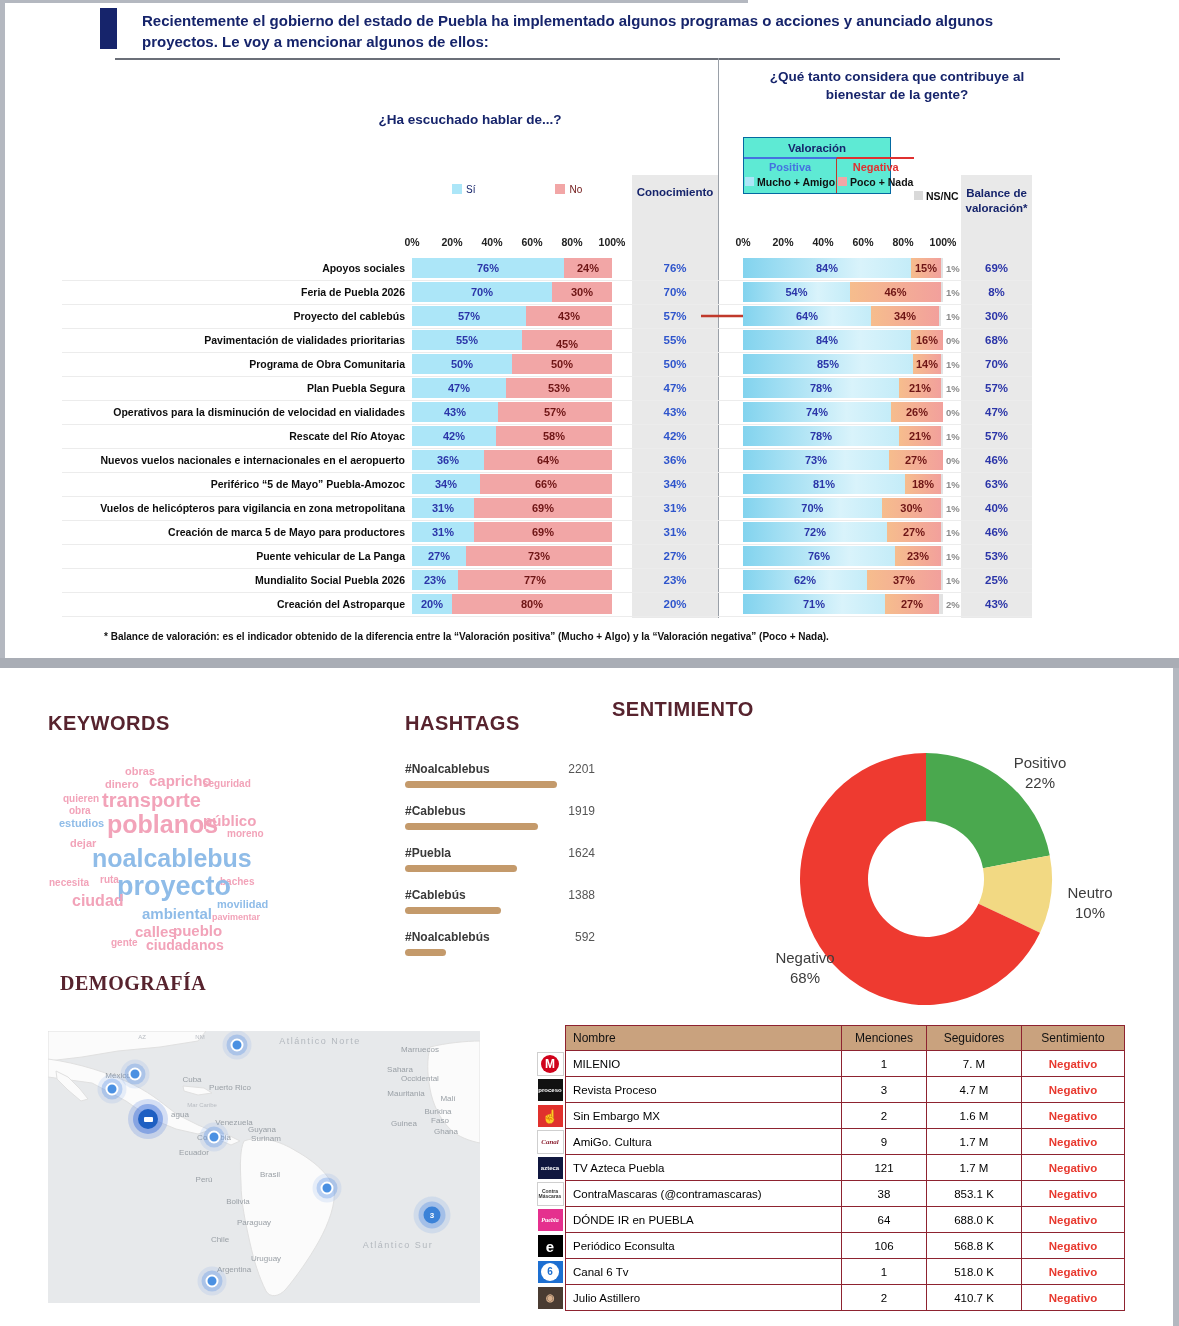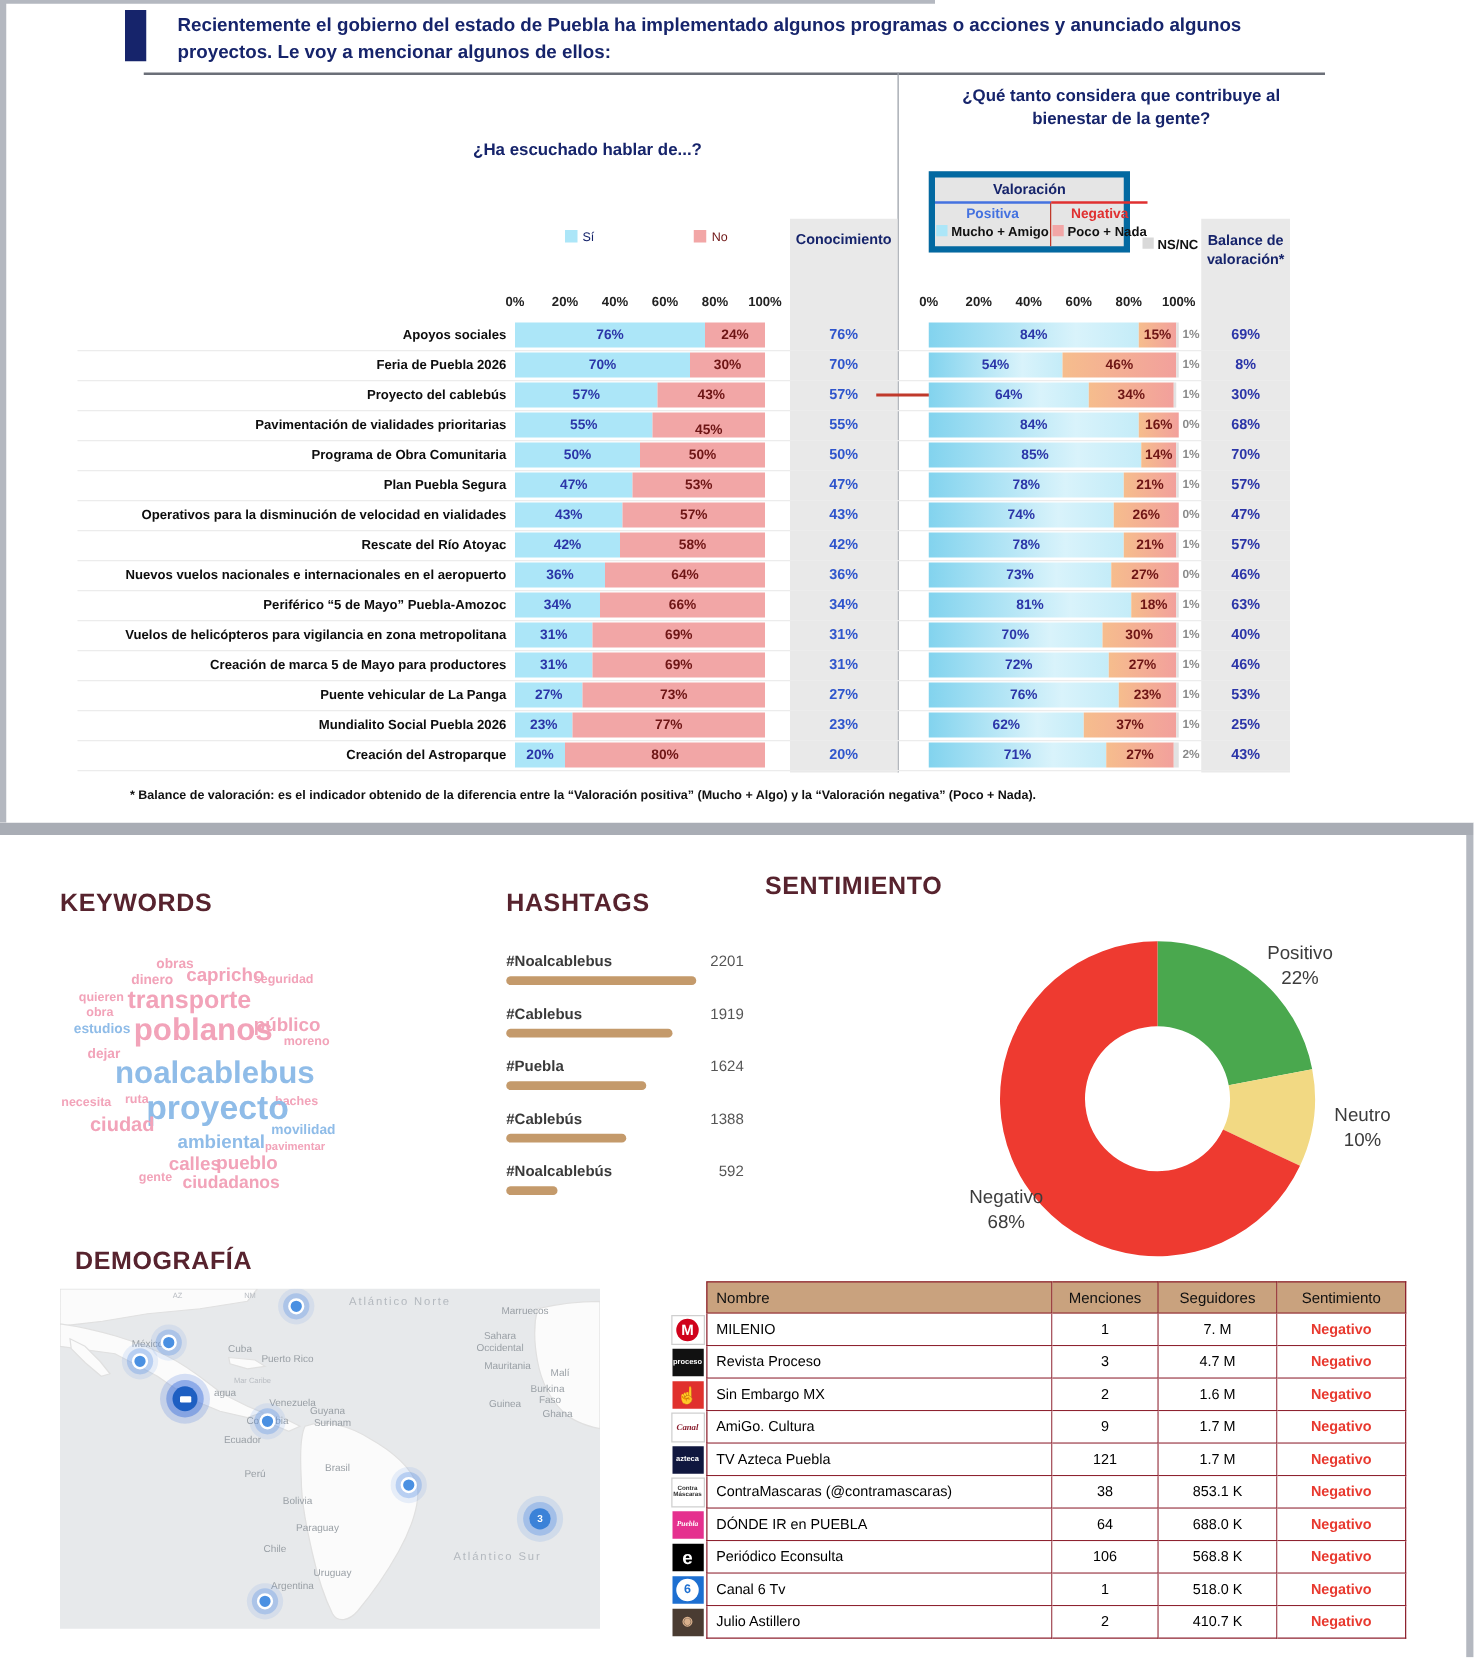--- a/index.html
+++ b/index.html
@@ -19,21 +19,21 @@
            font-weight:bold;font-size:13.5px;line-height:1.35;}
   .vert-divider{position:absolute;left:718px;top:58px;width:1px;height:560px;background:#9aa0a8;}
   .col-con,.col-bal{position:absolute;top:175px;height:443px;background:#e9e9e9;text-align:center;
                     color:#16246b;font-weight:bold;font-size:11.5px;box-sizing:border-box;padding-top:11px;}
   .col-con{left:632px;width:86px;}
   .col-bal{left:961px;width:71px;line-height:1.3;}
   .legend-sino{position:absolute;top:184px;left:452px;display:flex;gap:80px;font-size:10px;font-weight:normal;}
   .legend-sino .sw{display:inline-block;width:10px;height:10px;margin-right:4px;vertical-align:-1px;}
   .si-txt{color:#16246b;} .no-txt{color:#6e1515;}
   .sw-si{background:#ace6f8;} .sw-no{background:#f2a6a6;} .sw-ns{background:#d9d9d9;}
-  .val-box{position:absolute;left:743px;top:137px;width:161px;border:5px solid #0369a1;background:#e5e5e5;box-sizing:border-box;}
+  .val-box{position:absolute;left:743px;top:137px;width:148px;border:1px solid #0369a1;background:#5eead4;box-sizing:border-box;}
   .val-head{text-align:center;color:#16246b;font-weight:bold;font-size:11.5px;padding:4px 0 3px;}
   .val-cols{display:flex;}
   .val-pos,.val-neg{flex:1;text-align:center;padding:2px 1px 5px;box-sizing:border-box;}
   .val-pos{border-top:2px solid #4472e0;border-right:1px solid #c0392b;}
   .val-neg{border-top:2px solid #e03030;}
   .val-pos-title{color:#4472e0;font-weight:bold;font-size:11px;margin-bottom:3px;}
   .val-neg-title{color:#e03030;font-weight:bold;font-size:11px;margin-bottom:3px;}
   .val-item{font-size:10.5px;font-weight:bold;color:#111;white-space:nowrap;}
   .legend-ns{position:absolute;left:914px;top:190px;font-size:10.5px;font-weight:bold;color:#111;white-space:nowrap;}
   .ticks{position:absolute;top:236px;height:14px;font-size:10.5px;font-weight:bold;color:#222;}
@@ -62,21 +62,21 @@
            color:#2b35a8;font-weight:bold;font-size:11.5px;}
   .arrow{position:absolute;left:700px;top:50%;transform:translateY(-50%);width:68px;height:12px;}
   .footnote{position:absolute;left:104px;top:631px;font-size:10px;font-weight:bold;color:#111;}
   
   .band{width:1179px;height:10px;background:#a9adb5;}
   
   .slide-bottom{position:relative;width:1179px;height:658px;background:#fff;}
   .edge-right{position:absolute;right:0;top:0;width:6px;height:658px;background:#b4b8c0;}
   .sec-title{position:absolute;color:#57232e;font-weight:bold;font-size:20px;letter-spacing:0.5px;}
   .t-keywords{left:48px;top:44px;} .t-hashtags{left:405px;top:44px;}
-  .t-sent{left:612px;top:30px;} .t-demo{left:60px;top:330px;}
+  .t-sent{left:612px;top:30px;} .t-demo{left:60px;top:304px;font-family:Liberation Serif, serif;}
   .cloud{position:absolute;left:45px;top:90px;width:280px;height:210px;}
   .cw{position:absolute;font-weight:bold;line-height:1;white-space:nowrap;}
   .cw.p{color:#f2a3b9;} .cw.b{color:#8fbce8;}
   .ht-list{position:absolute;left:405px;top:94px;width:190px;}
   .ht-item{position:relative;height:42px;}
   .ht-top{display:flex;justify-content:space-between;align-items:baseline;}
   .ht-tag{font-size:12px;font-weight:bold;color:#3a3a3a;}
   .ht-count{font-size:12px;color:#555;}
   .ht-bar{height:7px;border-radius:4px;background:#c49a6b;margin-top:5px;}
   .donut-svg{position:absolute;left:790px;top:75px;width:272px;height:272px;}
@@ -699,21 +699,21 @@
           <path d="M382,16 C398,12 418,10 432,10 L432,112 C422,110 410,106 402,98 C392,88 385,74 382,58 C379,42 379,28 382,16 Z"></path>
         </g>
       </svg>
 
         <span class="ml o" style="left: 272px; top: 10px;">Atlántico Norte</span>
 
         <span class="ml l" style="left: 372px; top: 18px;">Marruecos</span>
 
         <span class="ml l" style="left: 352px; top: 38px;">Sahara</span>
 
-        <span class="ml l" style="left: 352px; top: 47px;">Occidental</span>
+        <span class="ml l" style="left: 372px; top: 47px;">Occidental</span>
 
         <span class="ml l" style="left: 358px; top: 62px;">Mauritania</span>
 
         <span class="ml l" style="left: 400px; top: 67px;">Malí</span>
 
         <span class="ml l" style="left: 390px; top: 80px;">Burkina</span>
 
         <span class="ml l" style="left: 392px; top: 89px;">Faso</span>
 
         <span class="ml l" style="left: 356px; top: 92px;">Guinea</span>

